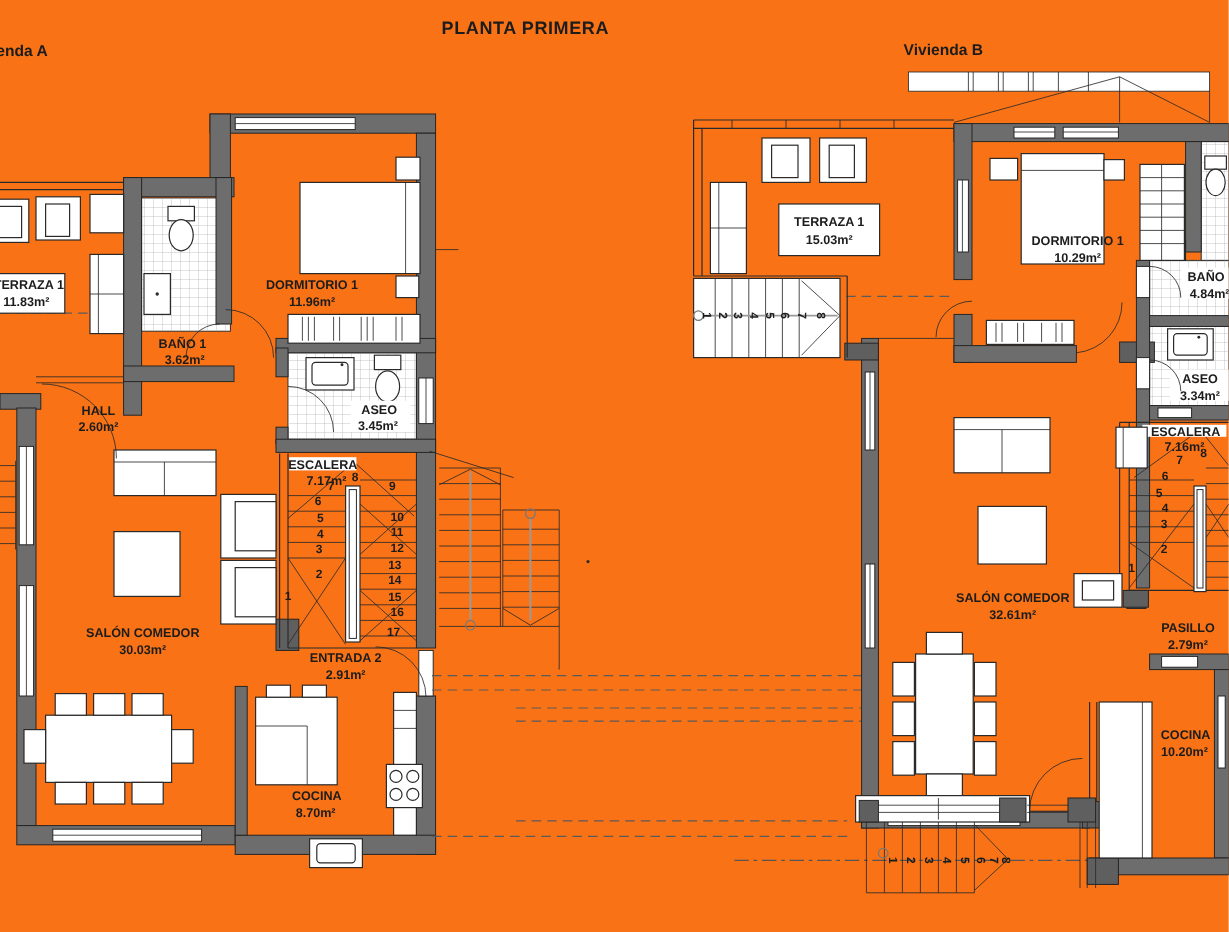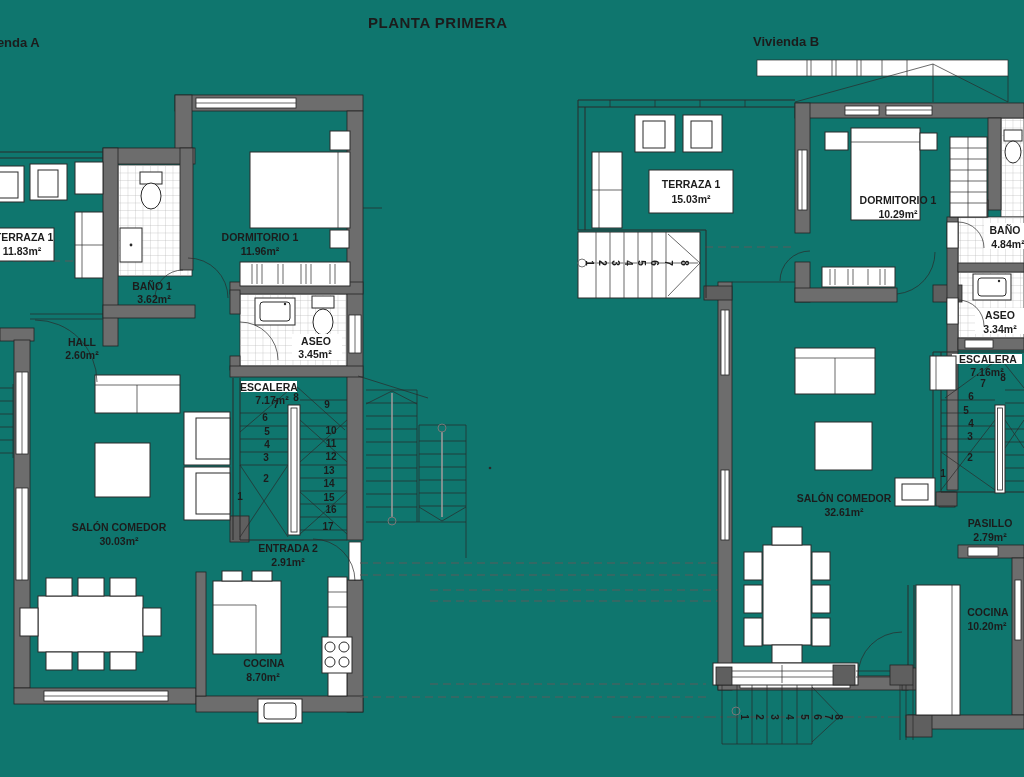--- a/index.html
+++ b/index.html
@@ -1,16 +1,16 @@
 <!DOCTYPE html>
 <html><head>
 <meta charset="utf-8">
 <style>
   html,body{margin:0;padding:0;background:#ffffff;}
-  .sheet{position:relative;width:1024px;height:777px;background:#0f766e;overflow:hidden;
+  .sheet{position:relative;width:1024px;height:777px;background:#f97316;overflow:hidden;
          font-family:"Liberation Sans",sans-serif;}
   svg{position:absolute;left:0;top:0;}
   text{font-family:"Liberation Sans",sans-serif;fill:#1c1c1c;}
   .title{font-size:15px;font-weight:bold;letter-spacing:.5px;}
   .viv{font-size:13px;font-weight:bold;}
   .lbl{font-size:10.5px;font-weight:bold;text-anchor:middle;}
   .num{font-size:10px;font-weight:bold;text-anchor:middle;}
   .wall{fill:#6d6d6d;stroke:#232323;stroke-width:.8;}
   .wallD{fill:#5f5f5f;stroke:#232323;stroke-width:.8;}
   .win{fill:#ffffff;stroke:#232323;stroke-width:.8;}

